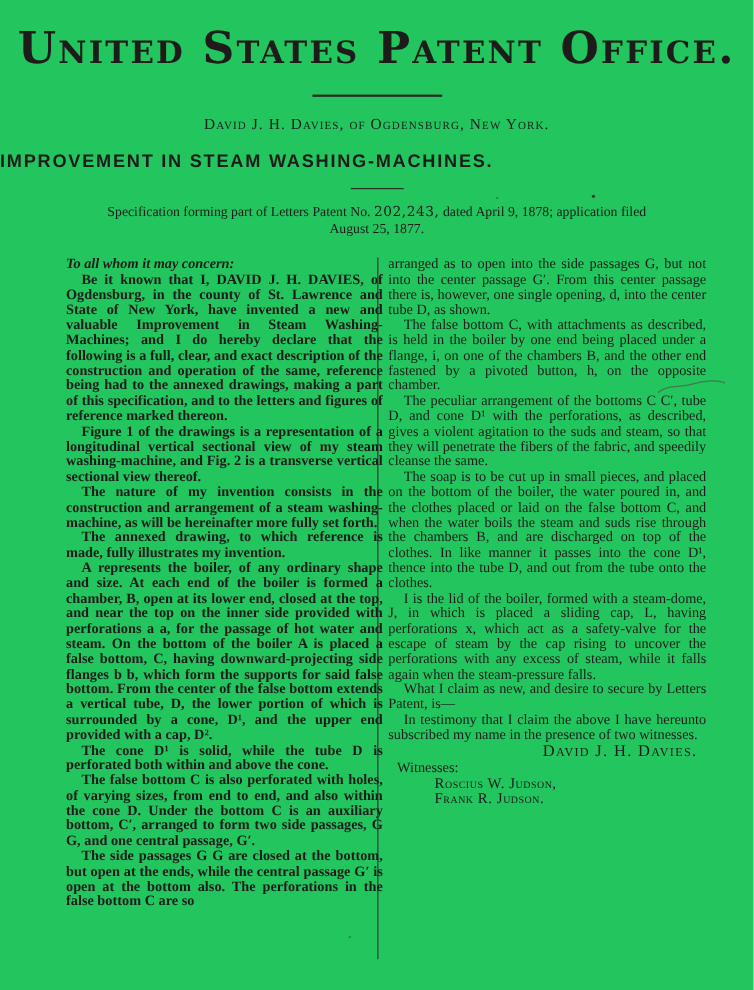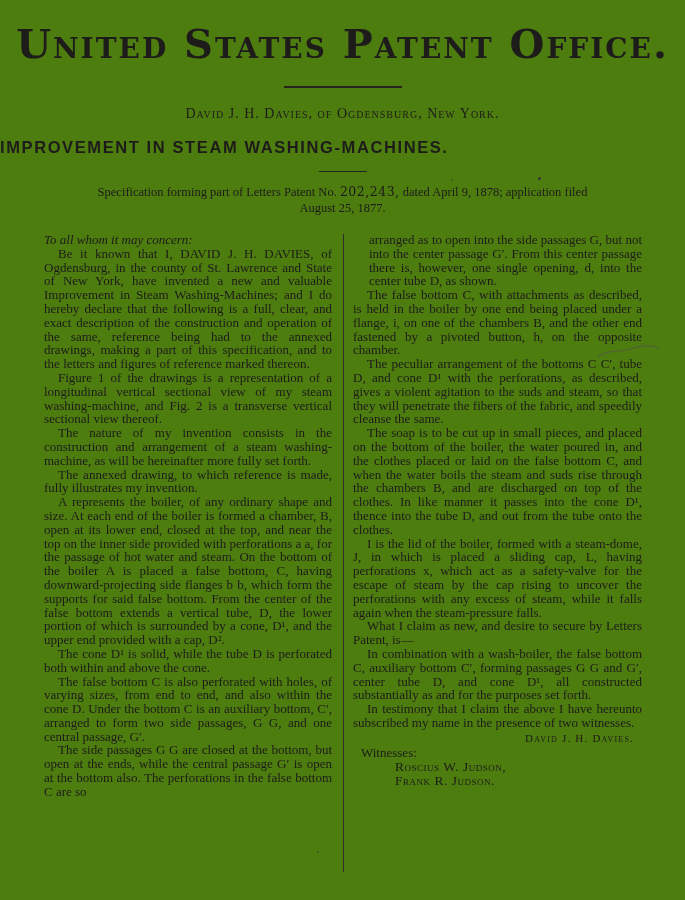--- a/index.html
+++ b/index.html
@@ -1,21 +1,21 @@
 <!DOCTYPE html>
 <html><head>
 <meta charset="utf-8">
 <style>
   html, body { margin: 0; padding: 0; background: #e9e7e2; }
   .page {
     position: relative;
     width: 685px;
     height: 900px;
     margin: 0 auto;
-    background: #4d7c0f;
+    background: #22c55e;
     color: #1d1c1a;
     font-family: "Liberation Serif", serif;
     overflow: hidden;
   }
   
   .masthead {
     position: absolute;
     top: 20px; left: 0;
     width: 100%;
     text-align: center;
@@ -74,37 +74,37 @@
     letter-spacing: 0.5px;
   }
   
   .col {
     position: absolute;
     top: 233px;
     text-align: justify;
     font-size: 13px;
     line-height: 13.8px;
   }
-  .col-left  { left: 44px;  width: 288px; }
+  .col-left  { left: 60px;  width: 288px; font-weight: bold; }
   .col-right { left: 353px; width: 289px; }
   .col p { margin: 0; text-indent: 14px; }
-  .col p.no-indent { text-indent: 0; margin-left: 16px; }
+  .col p.no-indent { text-indent: 0; }
   .col p.intro { font-style: italic; text-indent: 0; }
   .divider {
     position: absolute;
     left: 343px; top: 234px;
     width: 1px; height: 638px;
     background: #2e2c28;
   }
   
   .signature {
     text-align: right;
     padding-right: 8px;
     font-variant: small-caps;
-    font-size: 11px;
+    font-size: 15px;
     letter-spacing: 1.2px;
     margin-top: 2px;
   }
   .witnesses-label { text-indent: 8px; margin-top: 1px; }
   .witness-name {
     font-variant: small-caps;
     font-size: 13.5px;
     padding-left: 42px;
     letter-spacing: 0.5px;
   }
@@ -147,21 +147,20 @@
     <p>The side passages G G are closed at the bottom, but open at the ends, while the central passage G′ is open at the bottom also. The perforations in the false bottom C are so</p>
   </div>
 
   <div class="col col-right">
     <p class="no-indent">arranged as to open into the side passages G, but not into the center passage G′.  From this center passage there is, however, one single opening, d, into the center tube D, as shown.</p>
     <p>The false bottom C, with attachments as described, is held in the boiler by one end being placed under a flange, i, on one of the chambers B, and the other end fastened by a pivoted button, h, on the opposite chamber.</p>
     <p>The peculiar arrangement of the bottoms C C′, tube D, and cone D¹ with the perforations, as described, gives a violent agitation to the suds and steam, so that they will penetrate the fibers of the fabric, and speedily cleanse the same.</p>
     <p>The soap is to be cut up in small pieces, and placed on the bottom of the boiler, the water poured in, and the clothes placed or laid on the false bottom C, and when the water boils the steam and suds rise through the chambers B, and are discharged on top of the clothes. In like manner it passes into the cone D¹, thence into the tube D, and out from the tube onto the clothes.</p>
     <p>I is the lid of the boiler, formed with a steam-dome, J, in which is placed a sliding cap, L, having perforations x, which act as a safety-valve for the escape of steam by the cap rising to uncover the perforations with any excess of steam, while it falls again when the steam-pressure falls.</p>
     <p>What I claim as new, and desire to secure by Letters Patent, is—</p>
-    <p>In combination with a wash-boiler, the false bottom C, auxiliary bottom C′, forming passages G G and G′, center tube D, and cone D¹, all constructed substantially as and for the purposes set forth.</p>
     <p>In testimony that I claim the above I have hereunto subscribed my name in the presence of two witnesses.</p>
     <div class="signature">David J. H. Davies.</div>
     <div class="witnesses-label">Witnesses:</div>
     <div class="witness-name">Roscius W. Judson,</div>
     <div class="witness-name">Frank R. Judson.</div>
   </div>
 
   <span class="speck s1"></span>
   <span class="speck s2"></span>
   <span class="speck s3"></span>

